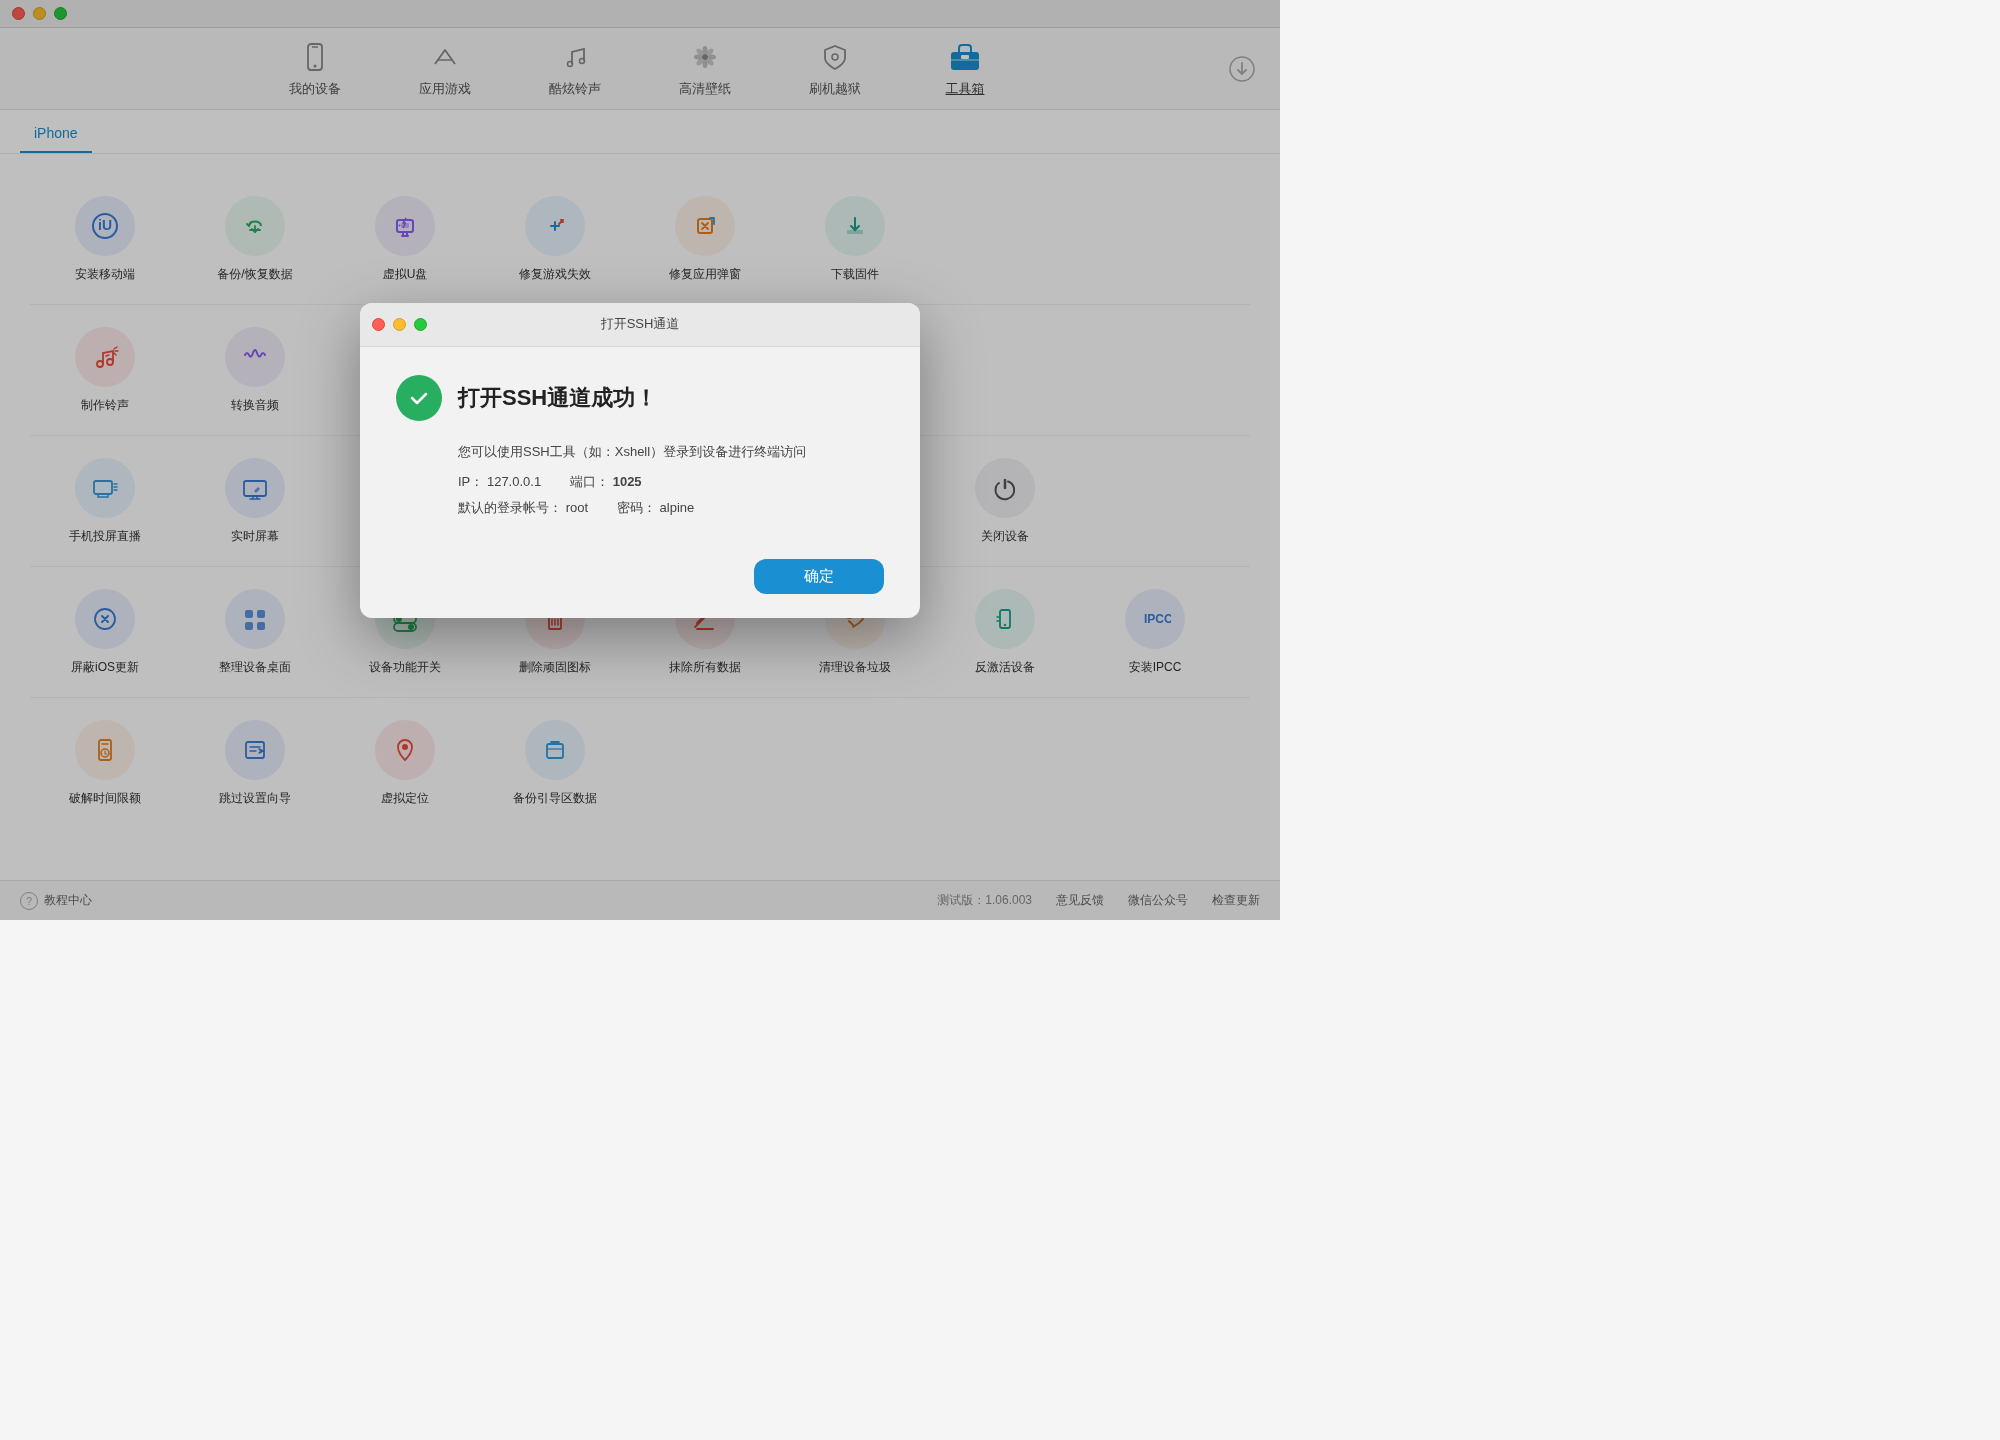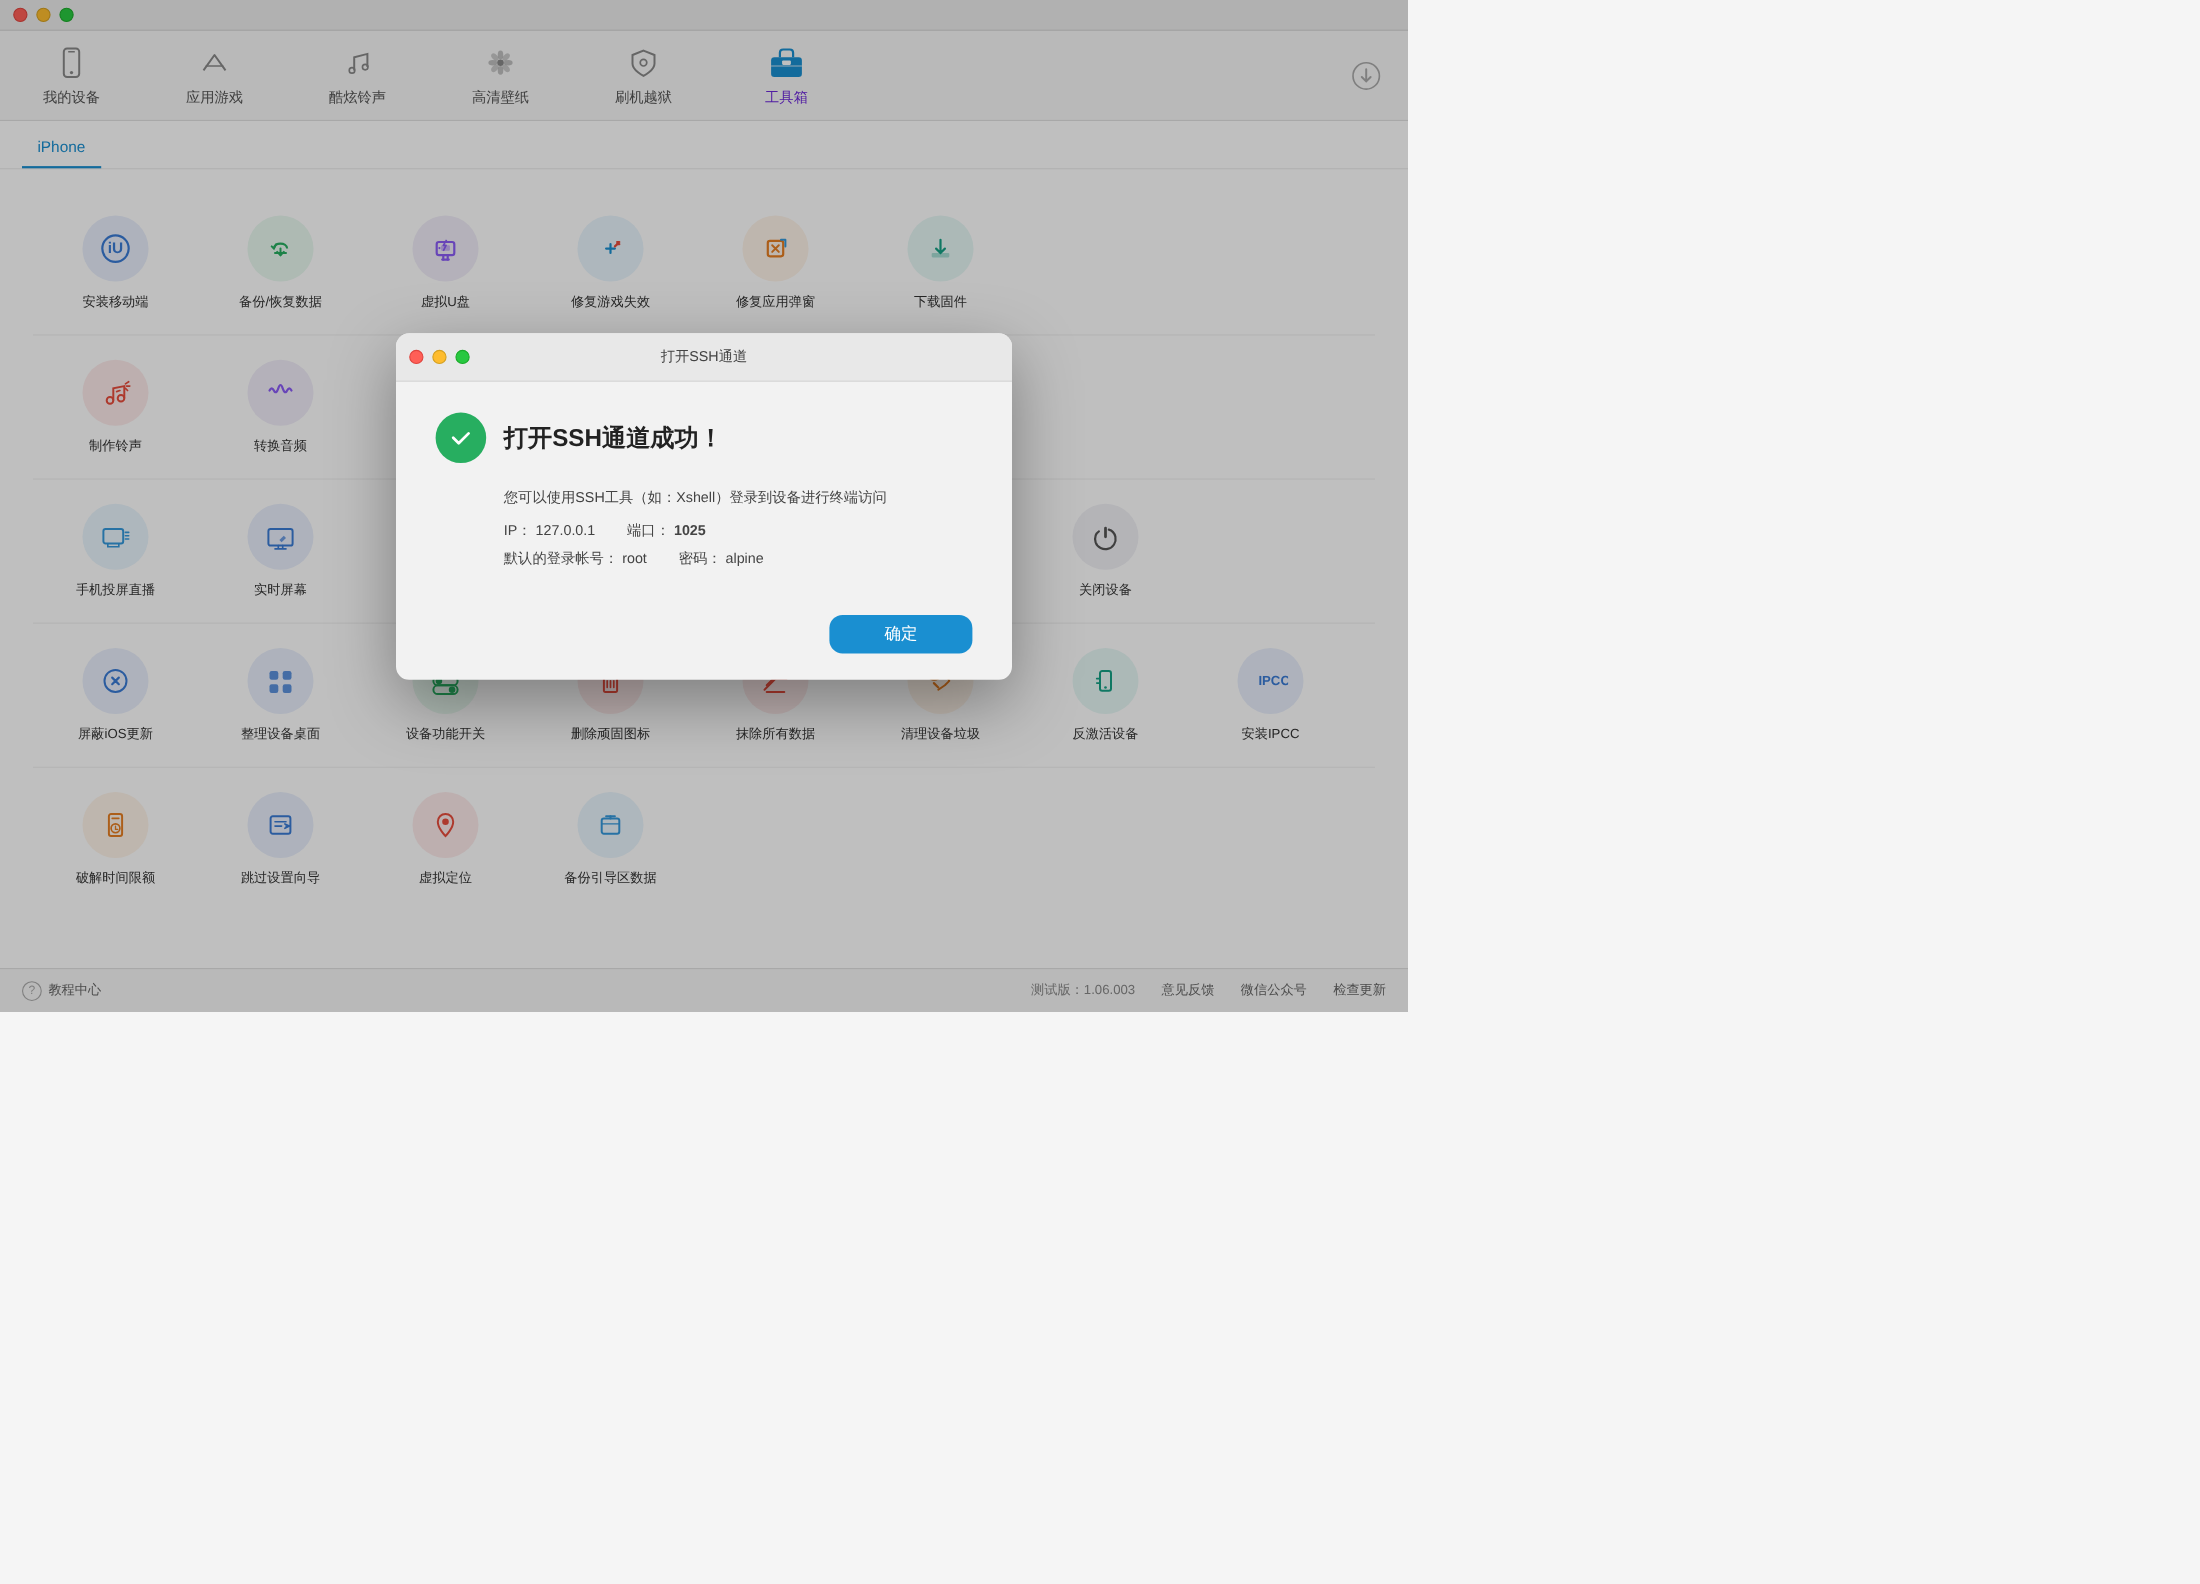--- a/index.html
+++ b/index.html
@@ -33,21 +33,21 @@
     .tl-close { background: #ff5f57; border: 1px solid #e0443e; }
     .tl-min   { background: #febc2e; border: 1px solid #d4a020; }
     .tl-max   { background: #28c840; border: 1px solid #1aab29; }
 
     
     .navbar {
       background: #f7f7f7;
       border-bottom: 1px solid #e0e0e0;
       display: flex;
       align-items: center;
-      justify-content: flex-start;
+      justify-content: center;
       height: 82px;
       position: relative;
     }
     .nav-items {
       display: flex;
       gap: 0;
     }
     .nav-item {
       display: flex;
       flex-direction: column;
@@ -332,21 +332,21 @@
 
     <div class="nav-item active">
       <div class="nav-icon">
         <svg width="34" height="34" viewBox="0 0 34 34" fill="none">
           <rect x="3" y="12" width="28" height="18" rx="3" fill="#1a8fd1"></rect>
           <path d="M11 12 L11 8 Q11 5 14 5 L20 5 Q23 5 23 8 L23 12" stroke="#1a8fd1" stroke-width="2" fill="none"></path>
           <rect x="13" y="15" width="8" height="4" rx="1" fill="white"></rect>
           <line x1="3" y1="20" x2="31" y2="20" stroke="white" stroke-width="1.5" opacity="0.5"></line>
         </svg>
       </div>
-      <span style="color:#6d28d9;font-weight:500;">工具箱</span>
+      <span style="color:#404040;font-weight:500;text-decoration:underline;">工具箱</span>
     </div>
   </div>
 
   <div class="nav-download">
     <svg width="28" height="28" viewBox="0 0 28 28" fill="none">
       <circle cx="14" cy="14" r="12" stroke="#aaa" stroke-width="1.5" fill="none"></circle>
       <path d="M14 8 L14 18 M10 15 L14 19 L18 15" stroke="#aaa" stroke-width="1.8" stroke-linecap="round"></path>
     </svg>
   </div>
 </div>

